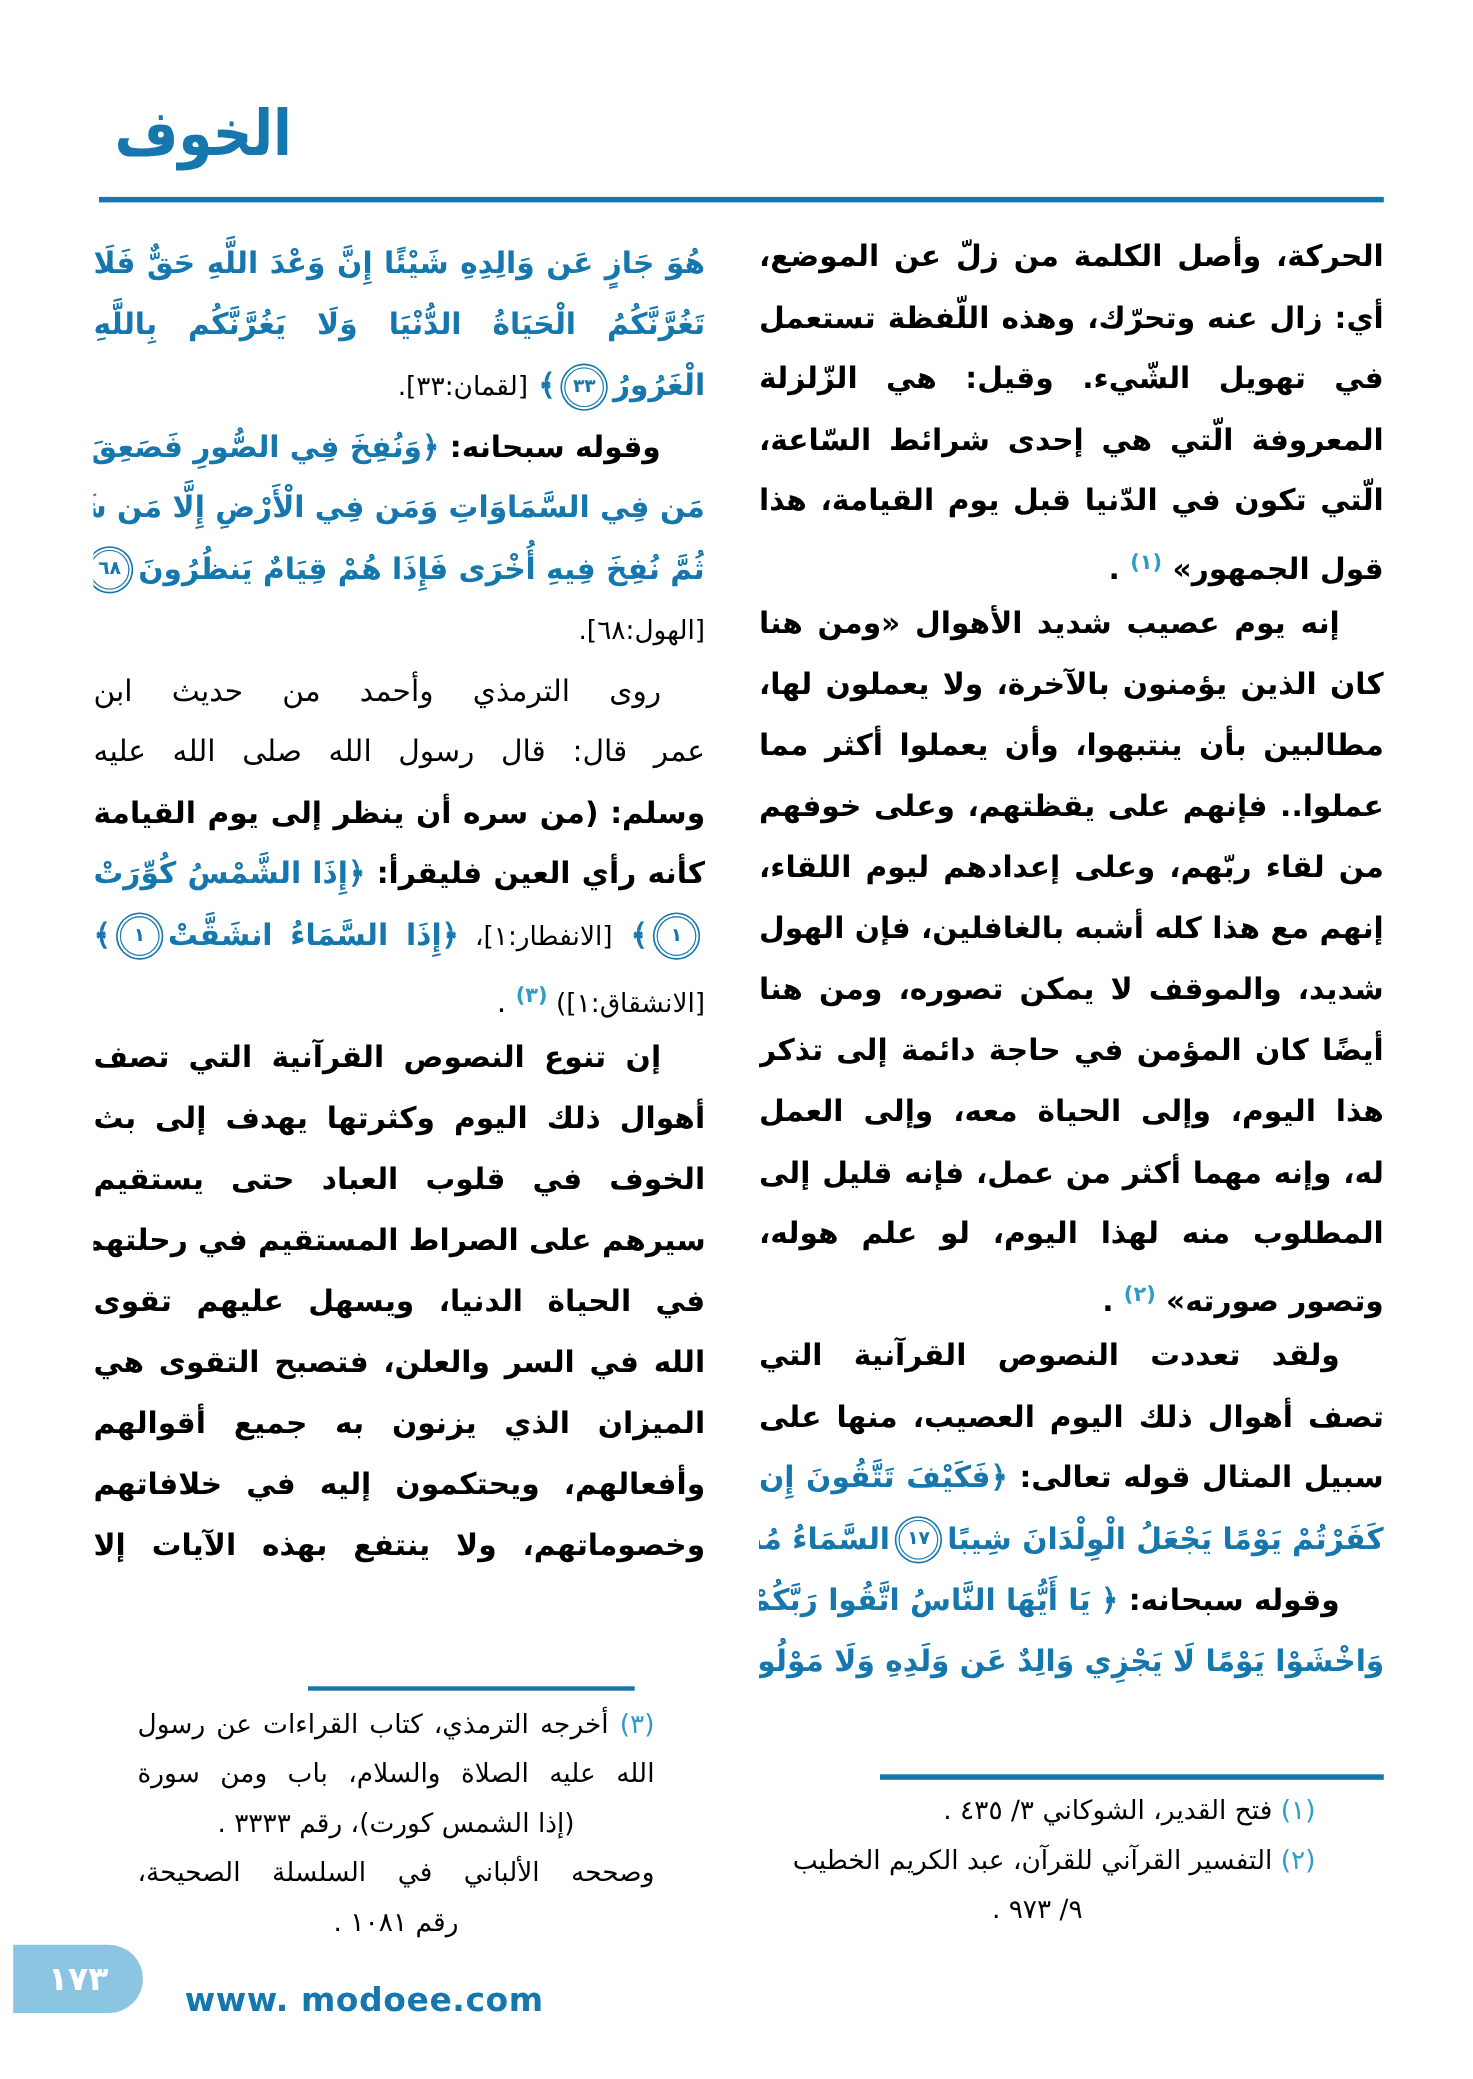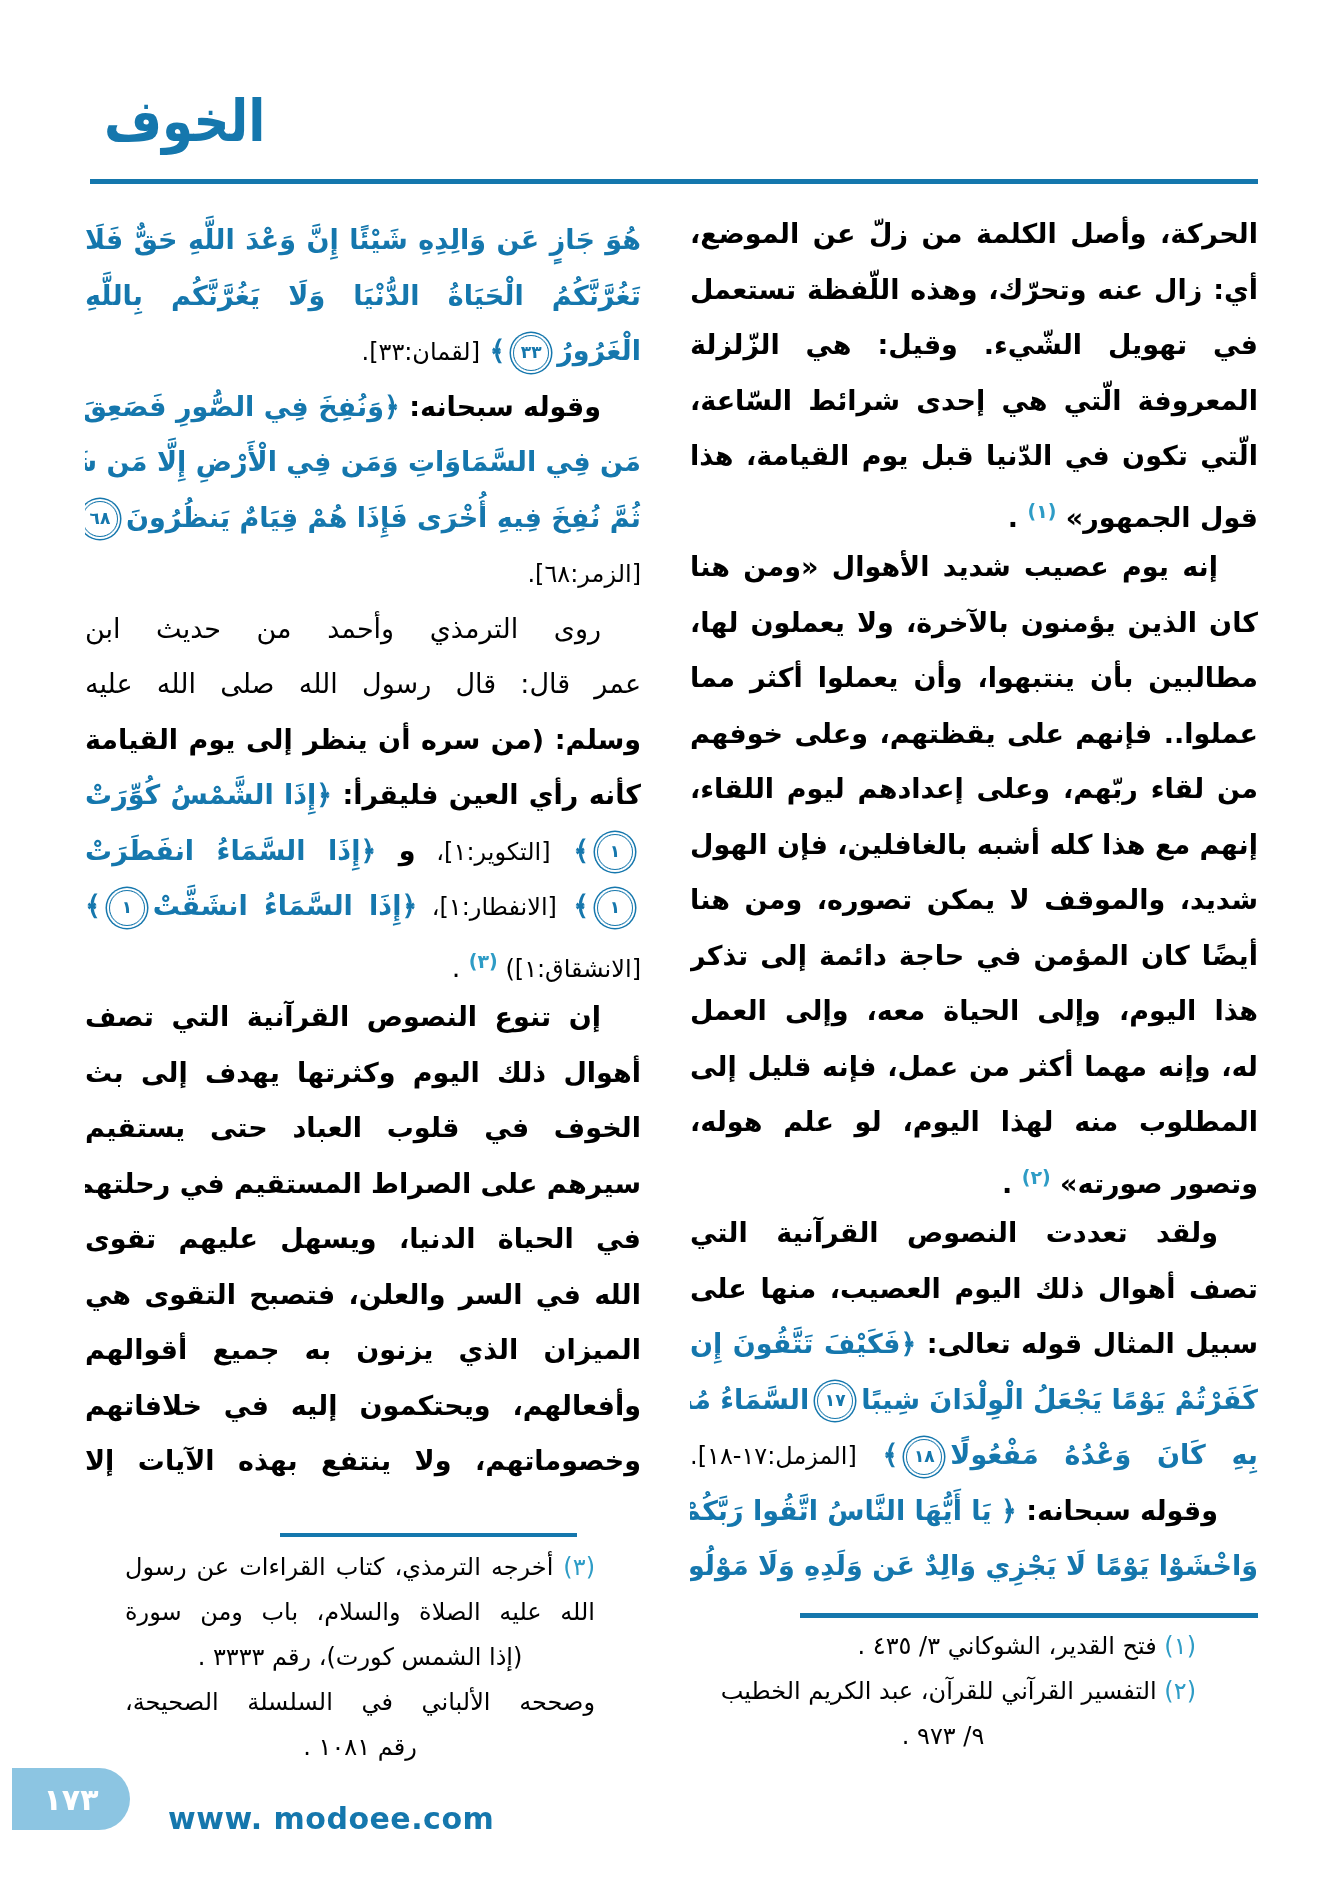--- a/index.html
+++ b/index.html
@@ -97,37 +97,35 @@
       <div class="line j"><span class="s-b">شديد، والموقف لا يمكن تصوره، ومن هنا</span></div>
       <div class="line j"><span class="s-b">أيضًا كان المؤمن في حاجة دائمة إلى تذكر</span></div>
       <div class="line j"><span class="s-b">هذا اليوم، وإلى الحياة معه، وإلى العمل</span></div>
       <div class="line j"><span class="s-b">له، وإنه مهما أكثر من عمل، فإنه قليل إلى</span></div>
       <div class="line j"><span class="s-b">المطلوب منه لهذا اليوم، لو علم هوله،</span></div>
       <div class="line r"><span class="s-b">وتصور صورته» </span><span class="s-fn">(٢)</span><span class="s-b"> .</span></div>
       <div class="line j ind"><span class="s-b">ولقد تعددت النصوص القرآنية التي</span></div>
       <div class="line j"><span class="s-b">تصف أهوال ذلك اليوم العصيب، منها على</span></div>
       <div class="line j"><span class="s-b">سبيل المثال قوله تعالى: </span><span class="s-q">﴿فَكَيْفَ تَتَّقُونَ إِن</span></div>
       <div class="line j"><span class="s-q">كَفَرْتُمْ يَوْمًا يَجْعَلُ الْوِلْدَانَ شِيبًا</span><span class="ayah">١٧</span><span class="s-q">السَّمَاءُ مُنفَطِرٌ</span></div>
-      <div class="line j"><span class="s-q">بِهِ كَانَ وَعْدُهُ مَفْعُولًا</span><span class="ayah">١٨</span><span class="s-q">﴾ </span><span class="s-ref">[المزمل:١٧-١٨].</span></div>
       <div class="line j ind"><span class="s-b">وقوله سبحانه: </span><span class="s-q">﴿ يَا أَيُّهَا النَّاسُ اتَّقُوا رَبَّكُمْ</span></div>
       <div class="line j"><span class="s-q">وَاخْشَوْا يَوْمًا لَا يَجْزِي وَالِدٌ عَن وَلَدِهِ وَلَا مَوْلُودٌ</span></div>
     </div>
   <div id="col-left" class="col">
       <div class="line j"><span class="s-q">هُوَ جَازٍ عَن وَالِدِهِ شَيْئًا إِنَّ وَعْدَ اللَّهِ حَقٌّ فَلَا</span></div>
       <div class="line j"><span class="s-q">تَغُرَّنَّكُمُ الْحَيَاةُ الدُّنْيَا وَلَا يَغُرَّنَّكُم بِاللَّهِ</span></div>
       <div class="line r"><span class="s-q">الْغَرُورُ</span><span class="ayah">٣٣</span><span class="s-q">﴾ </span><span class="s-ref">[لقمان:٣٣].</span></div>
       <div class="line j ind"><span class="s-b">وقوله سبحانه: </span><span class="s-q">﴿وَنُفِخَ فِي الصُّورِ فَصَعِقَ</span></div>
       <div class="line j"><span class="s-q">مَن فِي السَّمَاوَاتِ وَمَن فِي الْأَرْضِ إِلَّا مَن شَاءَ اللَّهُ</span></div>
       <div class="line j"><span class="s-q">ثُمَّ نُفِخَ فِيهِ أُخْرَى فَإِذَا هُمْ قِيَامٌ يَنظُرُونَ</span><span class="ayah">٦٨</span></div>
-      <div class="line r"><span class="s-ref">[الزمر:٦٨].</span></div>
+      <div class="line r"><span class="s-ref">[الهول:٦٨].</span></div>
       <div class="line j ind"><span class="s-r">روى الترمذي وأحمد من حديث ابن</span></div>
       <div class="line j"><span class="s-r">عمر قال: قال رسول الله صلى الله عليه</span></div>
       <div class="line j"><span class="s-b">وسلم: (من سره أن ينظر إلى يوم القيامة</span></div>
       <div class="line j"><span class="s-b">كأنه رأي العين فليقرأ: </span><span class="s-q">﴿إِذَا الشَّمْسُ كُوِّرَتْ</span></div>
-      <div class="line j"><span class="ayah">١</span><span class="s-q">﴾ </span><span class="s-ref">[التكوير:١]، </span><span class="s-b">و </span><span class="s-q">﴿إِذَا السَّمَاءُ انفَطَرَتْ</span></div>
       <div class="line j"><span class="ayah">١</span><span class="s-q">﴾ </span><span class="s-ref">[الانفطار:١]، </span><span class="s-q">﴿إِذَا السَّمَاءُ انشَقَّتْ</span><span class="ayah">١</span><span class="s-q">﴾</span></div>
       <div class="line r"><span class="s-ref">[الانشقاق:١]) </span><span class="s-fn">(٣)</span><span class="s-r"> .</span></div>
       <div class="line j ind"><span class="s-b">إن تنوع النصوص القرآنية التي تصف</span></div>
       <div class="line j"><span class="s-b">أهوال ذلك اليوم وكثرتها يهدف إلى بث</span></div>
       <div class="line j"><span class="s-b">الخوف في قلوب العباد حتى يستقيم</span></div>
       <div class="line j"><span class="s-b">سيرهم على الصراط المستقيم في رحلتهم</span></div>
       <div class="line j"><span class="s-b">في الحياة الدنيا، ويسهل عليهم تقوى</span></div>
       <div class="line j"><span class="s-b">الله في السر والعلن، فتصبح التقوى هي</span></div>
       <div class="line j"><span class="s-b">الميزان الذي يزنون به جميع أقوالهم</span></div>
       <div class="line j"><span class="s-b">وأفعالهم، ويحتكمون إليه في خلافاتهم</span></div>

